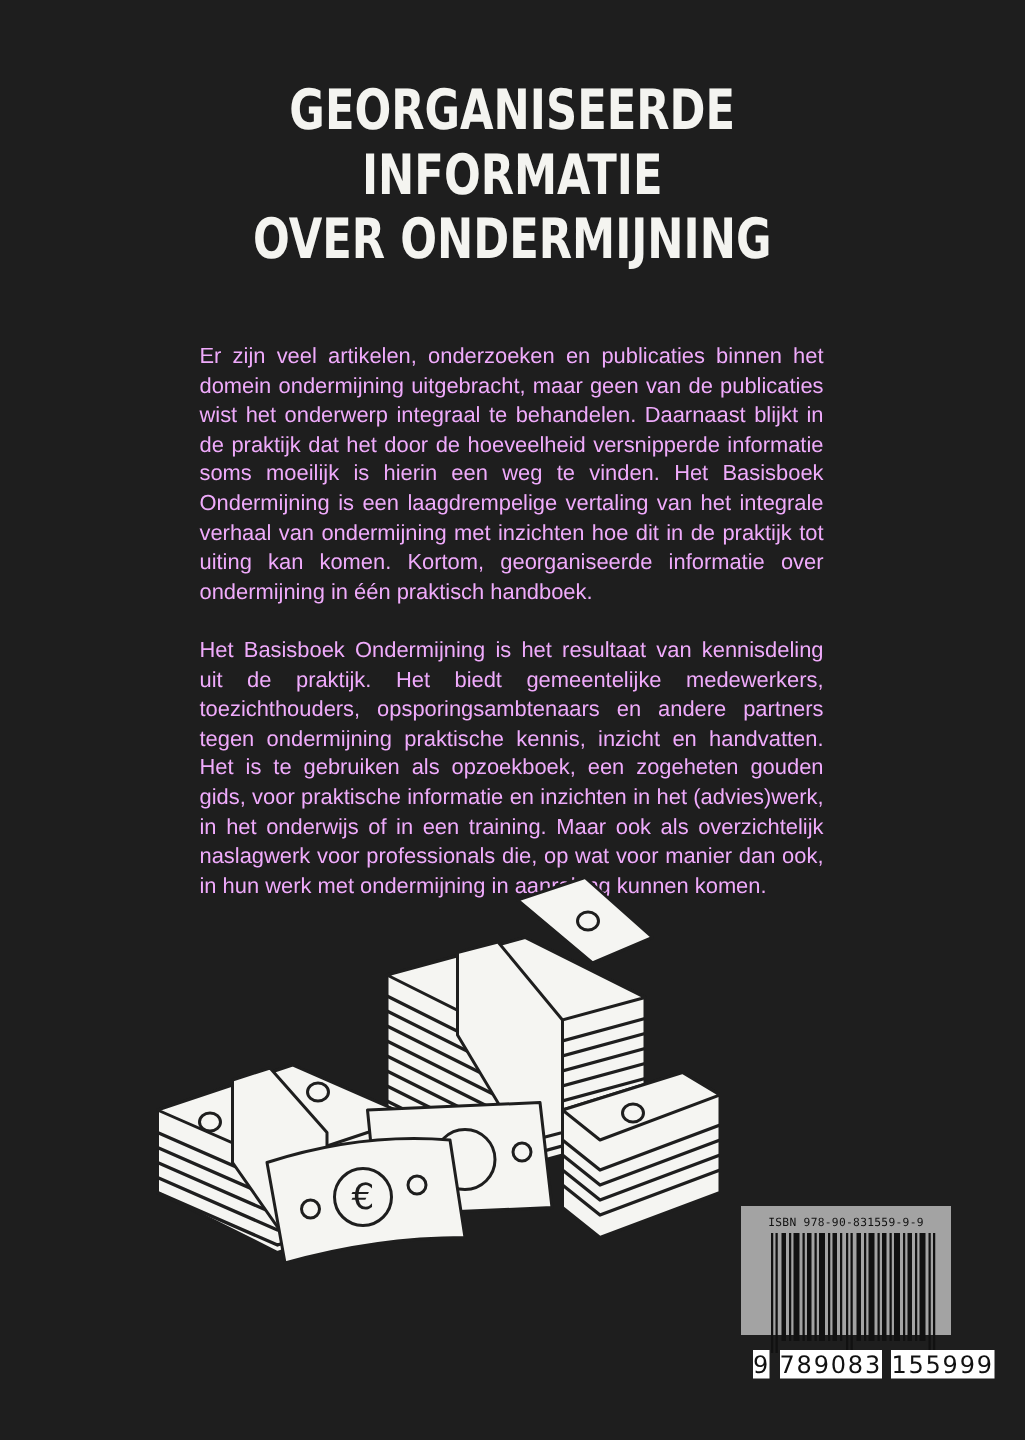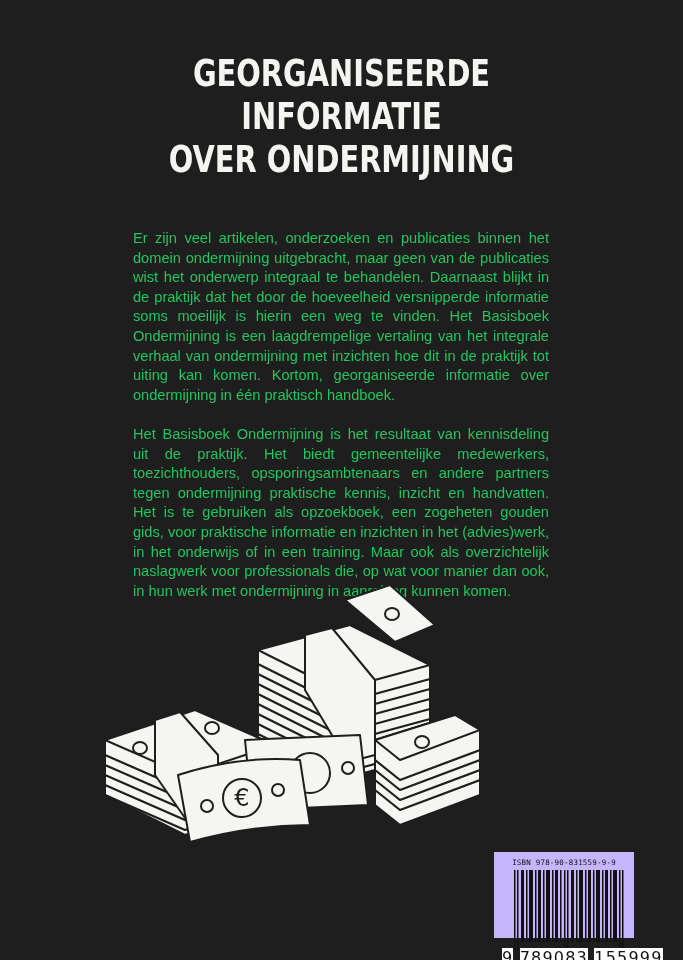--- a/index.html
+++ b/index.html
@@ -21,32 +21,31 @@
       letter-spacing: 0px;
       transform: scaleX(0.78);
       transform-origin: center top;
     }
     .title div { white-space: nowrap; }
     .body-text {
       position: absolute; left: 133px; top: 229px; width: 416px;
       font-family: "Liberation Sans", sans-serif;
       font-size: 14.6px;
       line-height: 19.6px;
-      color: #22c55e;
+      color: #f0abfc;
       text-align: justify;
       hyphens: manual;
     }
     .body-text p { margin: 0 0 19.6px 0; }
     .money {
       position: absolute; left: 100px; top: 580px; width: 380px; height: 270px;
     }
     .barcode-box {
       position: absolute; left: 494px; top: 804px; width: 140px; height: 86px;
-      background: #c4b5fd;
-      margin-top: 48px;
+      background: #a3a3a3;
     }
     .isbn-label {
       position: absolute; left: 0; top: 6px; width: 140px; text-align: center;
       font-family: "DejaVu Sans Mono", monospace;
       font-size: 7.5px; color: #111; letter-spacing: 0.2px;
     }
     .bars {
       position: absolute; left: 20px; top: 18px; width: 112px; height: 80px;
     }
     .ean-digits {

